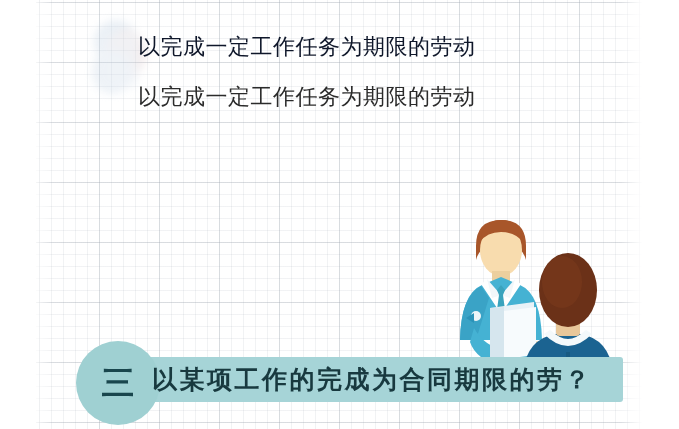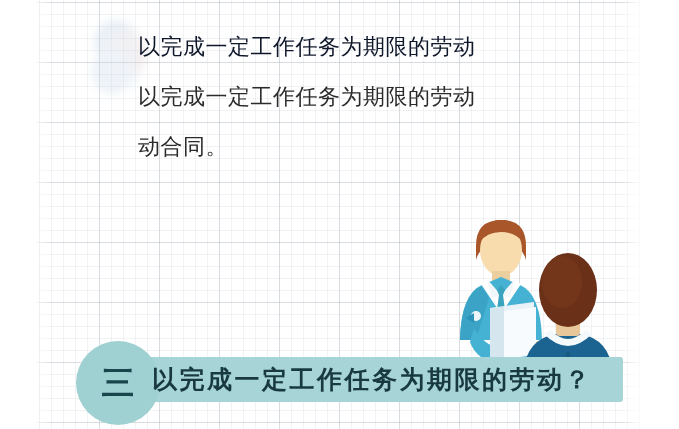--- a/index.html
+++ b/index.html
@@ -159,23 +159,20 @@
     </svg>
   </div>
 
   <div class="copy">
     <div class="copy-line">
       <span class="accent">以完成一定工作任务为期限的劳动</span>
     </div>
     <div class="copy-line">
       <span>以完成一定工作任务为期限的劳动</span>
     </div>
-    <div class="copy-line">
-      <span>动合同。</span>
-    </div>
   </div>
 
   <div class="illustration">
     <svg viewBox="0 0 210 168" width="210" height="168" aria-hidden="true">
 
       <path d="M38 34 q0 -26 25 -26 q25 0 25 26 l0 14 q-4 -16 -25 -16 q-21 0 -25 16 z" fill="#a8562a"></path>
 
       <ellipse cx="63" cy="38" rx="21" ry="26" fill="#f8dcae"></ellipse>
 
       <path d="M42 30 q2 -22 21 -22 q20 0 22 22 q-8 -10 -22 -10 q-14 0 -21 10 z" fill="#a8562a"></path>
@@ -214,15 +211,15 @@
 
       <ellipse cx="124" cy="70" rx="20" ry="26" fill="#7a3a1d" opacity="0.6"></ellipse>
 
       <rect x="128" y="140" width="4" height="28" fill="#155578" opacity="0.6"></rect>
     </svg>
   </div>
 
   <div class="banner"></div>
   <div class="badge"></div>
   <div class="badge-label">三</div>
-  <div class="banner-text">以完成一定工作任务为期限的劳动？</div>
+  <div class="banner-text">以某项工作的完成为合同期限的劳？</div>
 
 </div>
 
 </body></html>

